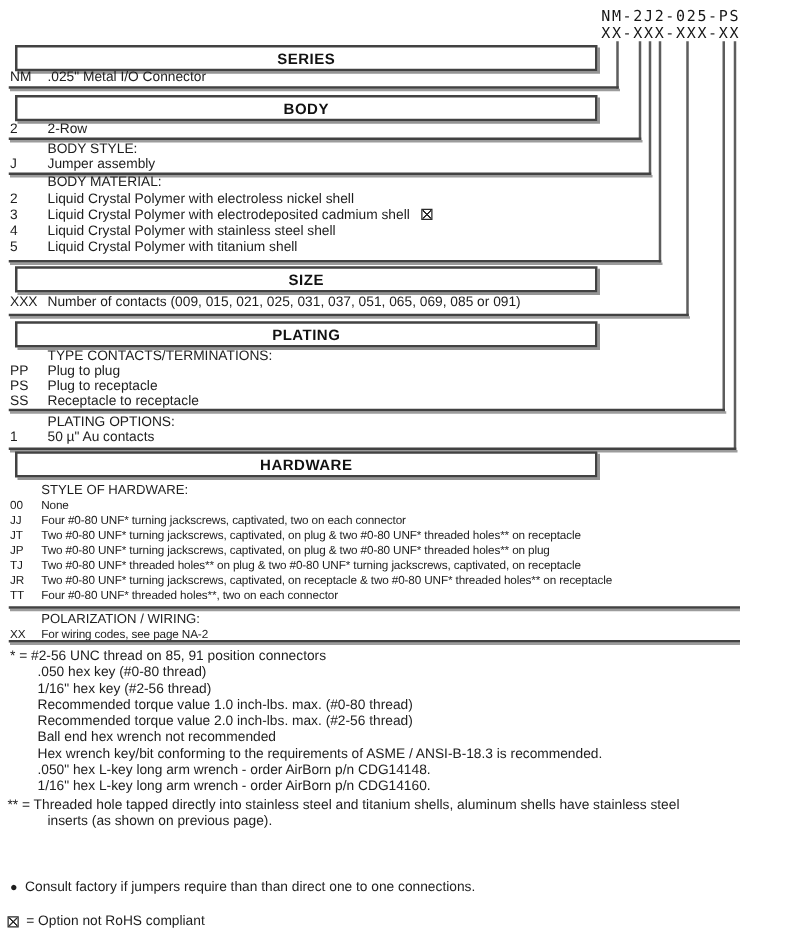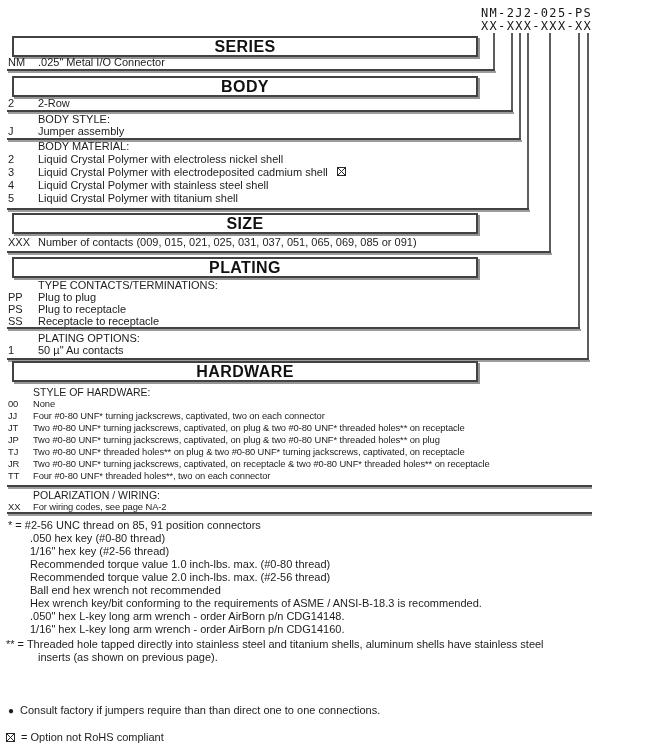--- a/index.html
+++ b/index.html
@@ -10,21 +10,21 @@
   
   .pn{
     position:absolute;left:481px;white-space:pre;
     font-family:"DejaVu Sans Mono", monospace;font-size:12px;letter-spacing:1.32px;color:#161616;
   }
   
   .hbox{
     position:absolute;left:12px;width:462px;height:17px;background:#fff;
     border:2px solid #424242;box-shadow:2px 2px 0 #949494;
     display:flex;align-items:center;justify-content:center;
-    font-size:16px;font-weight:bold;letter-spacing:.4px;color:#111;
+    font-size:12px;font-weight:bold;letter-spacing:.4px;color:#111;
   }
   
   .row{position:absolute;left:8px;display:flex;font-size:11px;line-height:11px;white-space:nowrap;justify-content:center;}
   .row .code{flex:0 0 30px;width:30px;}
   .hw .code{flex:0 0 25px;width:25px;}
   .hw{font-size:9.4px;line-height:9.4px;letter-spacing:-0.1px;}
   .sublabel{position:absolute;left:38px;font-size:11px;line-height:11px;white-space:nowrap;}
   .sublabel.hwl{left:33px;font-size:10.5px;}
   
   .hline{position:absolute;left:7px;height:2px;background:#424242;box-shadow:1px 2px 0 #9c9c9c;}

